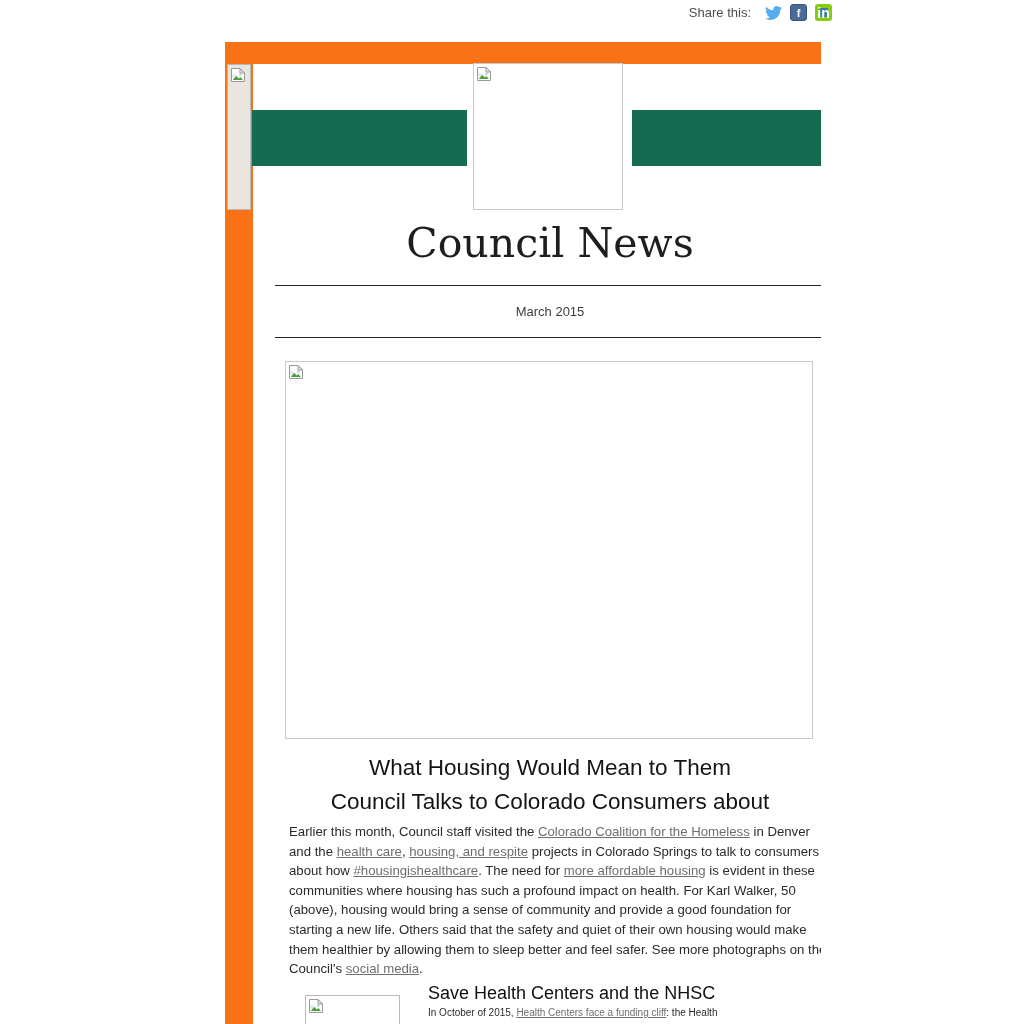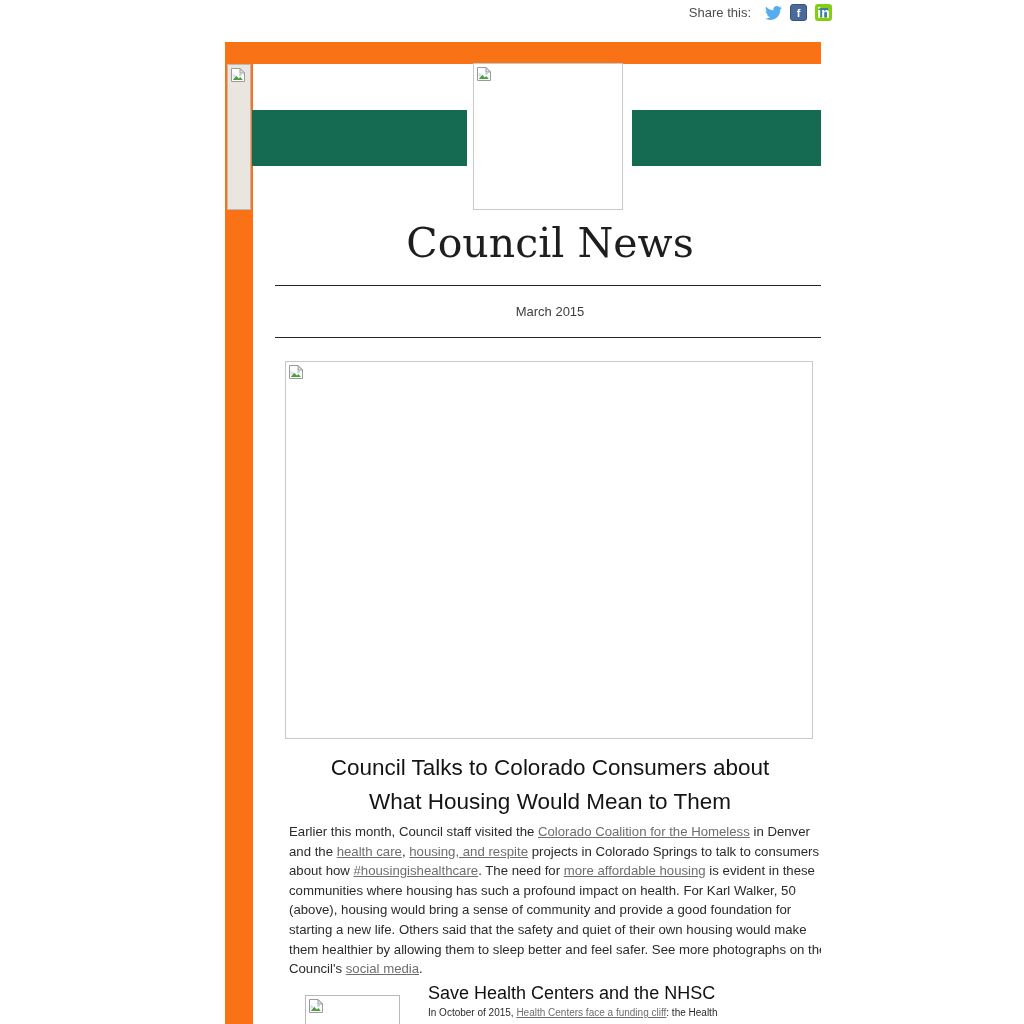--- a/index.html
+++ b/index.html
@@ -87,22 +87,22 @@
   <path d="M1.5 1.5 h8.5 l4.5 4.5 v8.5 h-13 z" fill="#fdfdfd" stroke="#9a9a9a" stroke-width="1"></path>
   <path d="M10 1.5 l4.5 4.5 h-4.5 z" fill="#e9e9e9" stroke="#9a9a9a" stroke-width="1"></path>
   <circle cx="10.4" cy="7.6" r="1.4" fill="#b9cfe4"></circle>
   <path d="M2.8 13 l3.4-4.2 2.6 2.7 1.6-1.6 2.4 3.1 z" fill="#4d9e3f"></path>
   <path d="M2.5 6.5 l4 2.5 -4 2 z" fill="#cfe0ee" opacity="0.9"></path>
 </svg>
         </span>
     </div>
 
     <div class="headline">
+      <div>What Housing Would Mean to Them</div>
       <div>Council Talks to Colorado Consumers about</div>
-      <div>What Housing Would Mean to Them</div>
     </div>
 
     <div class="body-text">Earlier this month, Council staff visited the <a class="lnk">Colorado Coalition for the Homeless</a> in Denver and the <a class="lnk">health care</a>, <a class="lnk">housing, and respite</a> projects in Colorado Springs to talk to consumers about how <a class="lnk">#housingishealthcare</a>. The need for <a class="lnk">more affordable housing</a> is evident in these communities where housing has such a profound impact on health. For Karl Walker, 50 (above), housing would bring a sense of community and provide a good foundation for starting a new life. Others said that the safety and quiet of their own housing would make them healthier by allowing them to sleep better and feel safer. See more photographs on the Council's <a class="lnk">social media</a>.</div>
 
     <div class="thumb-box">
       <span class="broken-ico bi-slot">
           <svg width="16" height="16" viewBox="0 0 16 16" style="display: block;">
   <path d="M1.5 1.5 h8.5 l4.5 4.5 v8.5 h-13 z" fill="#fdfdfd" stroke="#9a9a9a" stroke-width="1"></path>
   <path d="M10 1.5 l4.5 4.5 h-4.5 z" fill="#e9e9e9" stroke="#9a9a9a" stroke-width="1"></path>
   <circle cx="10.4" cy="7.6" r="1.4" fill="#b9cfe4"></circle>

